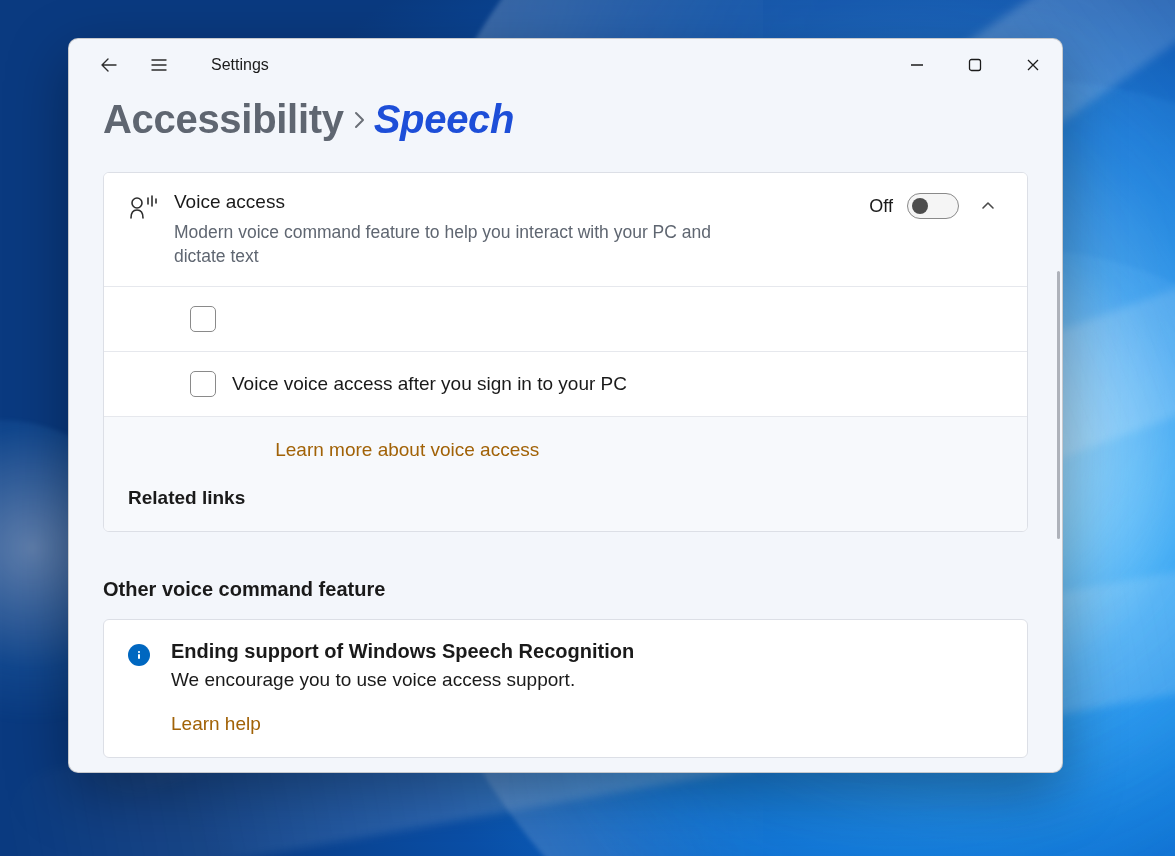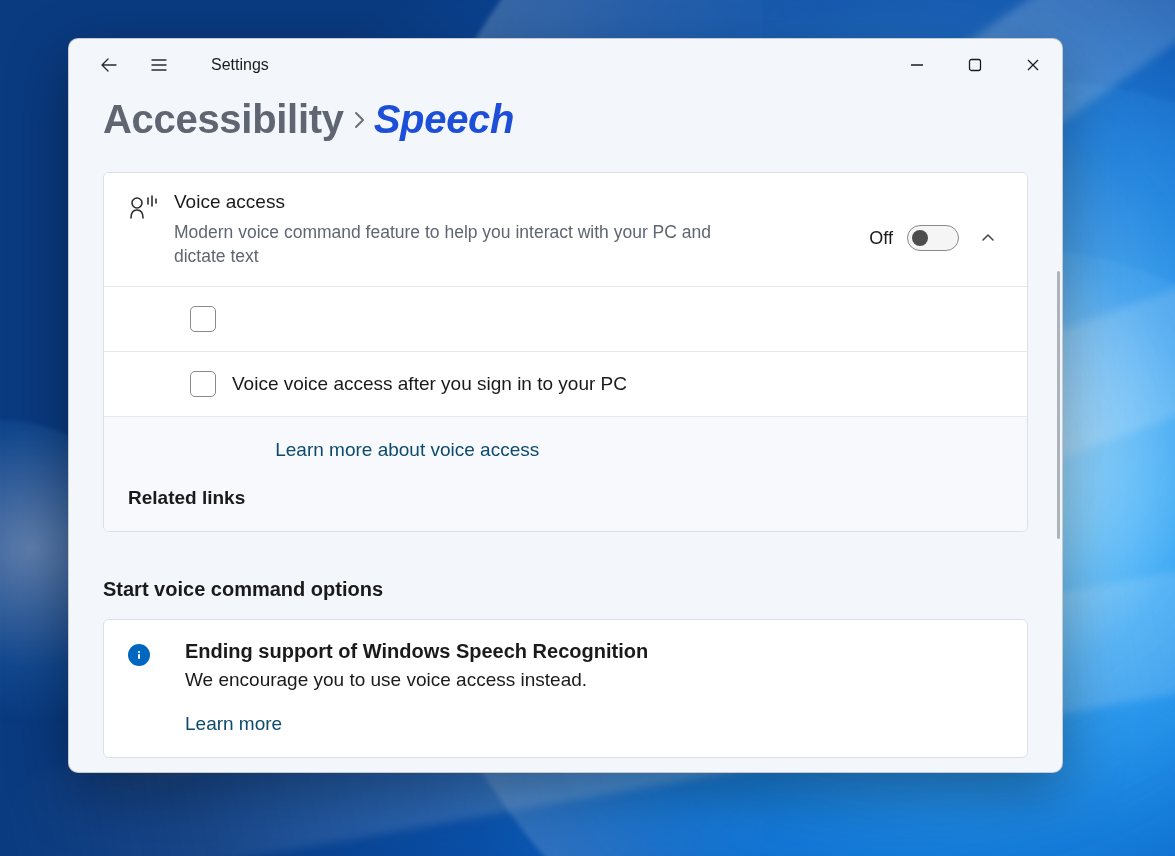--- a/index.html
+++ b/index.html
@@ -89,21 +89,21 @@
     background:#fff;
   }
   .row:first-child { border-top:none; }
   .row.sub { padding: 19px 24px 19px 86px; }
   .row.related { background:#f7f9fc; padding: 22px 24px; }
 
   .row .icon-slot { width: 46px; flex-shrink:0; display:flex; align-items:center; justify-content:flex-start;}
   .row .body { flex: 1; }
   .row .title { font-size: 19px; color:#1a1a1a; margin-bottom: 3px; }
   .row .desc { font-size: 17.5px; color:#5f6671; line-height:1.38; max-width: 580px; margin-top: 7px; }
-  .row .controls { display:flex; align-items:center; gap: 14px; margin-left: 14px; margin-top: 32px; }
+  .row .controls { display:flex; align-items:center; gap: 14px; margin-left: 14px; }
 
   .toggle-label { font-size:18px; color:#1a1a1a; }
   .toggle {
     width: 52px; height: 26px; border-radius: 13px;
     background:#f5f5f5; border: 1px solid #8a8a8a;
     position: relative;
     display:flex; align-items:center;
   }
   .toggle .knob {
     width: 16px; height:16px; border-radius:50%;
@@ -112,31 +112,31 @@
   .expander { width:30px; height:30px; display:flex; align-items:center; justify-content:center; }
 
   .checkbox {
     width: 26px; height:26px; border:1.5px solid #8a8a8a; border-radius:5px; background:#fff;
     flex-shrink:0; margin-right: 16px;
   }
   .checkbox-row { display:flex; align-items:center; }
   .checkbox-label { font-size:19px; color:#1a1a1a; }
 
   .related-label { font-size:19px; font-weight:600; color:#1a1a1a; margin-right: 30px; margin-top: 48px; }
-  .link { font-size:19px; color:#0c4a6e; text-decoration:none; cursor:pointer;}
+  .link { font-size:19px; color:#a16207; text-decoration:none; cursor:pointer;}
 
   .section-heading {
     font-size:20px; font-weight:600; color:#1a1a1a;
     margin: 46px 0 18px 0;
   }
 
   .info-card {
     border:1px solid #dcdfe6; border-radius:6px; background:#fff;
     padding: 20px 24px 22px 24px;
-    display:flex; gap: 35px;
+    display:flex; gap: 21px;
   }
   .info-icon {
     width:22px; height:22px; border-radius:50%; background:#0067c0; flex-shrink:0; margin-top:4px;
     display:flex; align-items:center; justify-content:center;
   }
   .info-body .info-title { font-size:20px; font-weight:600; color:#1a1a1a; margin-bottom:6px;}
   .info-body .info-desc { font-size:19px; color:#1a1a1a; margin-bottom: 22px;}
 
   .scrollstub {
     position:absolute; right:2px; top:180px; width:3px; height:268px;
@@ -246,32 +246,32 @@
         </div>
       </div>
 
       <div class="row related">
         <span class="related-label">Related links</span>
         <a class="link">Learn more about voice access</a>
       </div>
 
     </div>
 
-    <div class="section-heading">Start voice command options</div>
+    <div class="section-heading">Other voice command feature</div>
 
     <div class="info-card">
       <div class="info-icon">
         <svg width="12" height="12" viewBox="0 0 12 12">
           <circle cx="6" cy="3" r="1.1" fill="#fff"></circle>
           <rect x="5" y="5" width="2" height="5" rx="1" fill="#fff"></rect>
         </svg>
       </div>
       <div class="info-body">
         <div class="info-title">Ending support of Windows Speech Recognition</div>
-        <div class="info-desc">We encourage you to use voice access instead.</div>
-        <a class="link">Learn more</a>
+        <div class="info-desc">We encourage you to use voice access support.</div>
+        <a class="link">Learn help</a>
       </div>
     </div>
 
     <div class="scrollstub"></div>
 
   </div>
 </div>
 
 </body></html>

